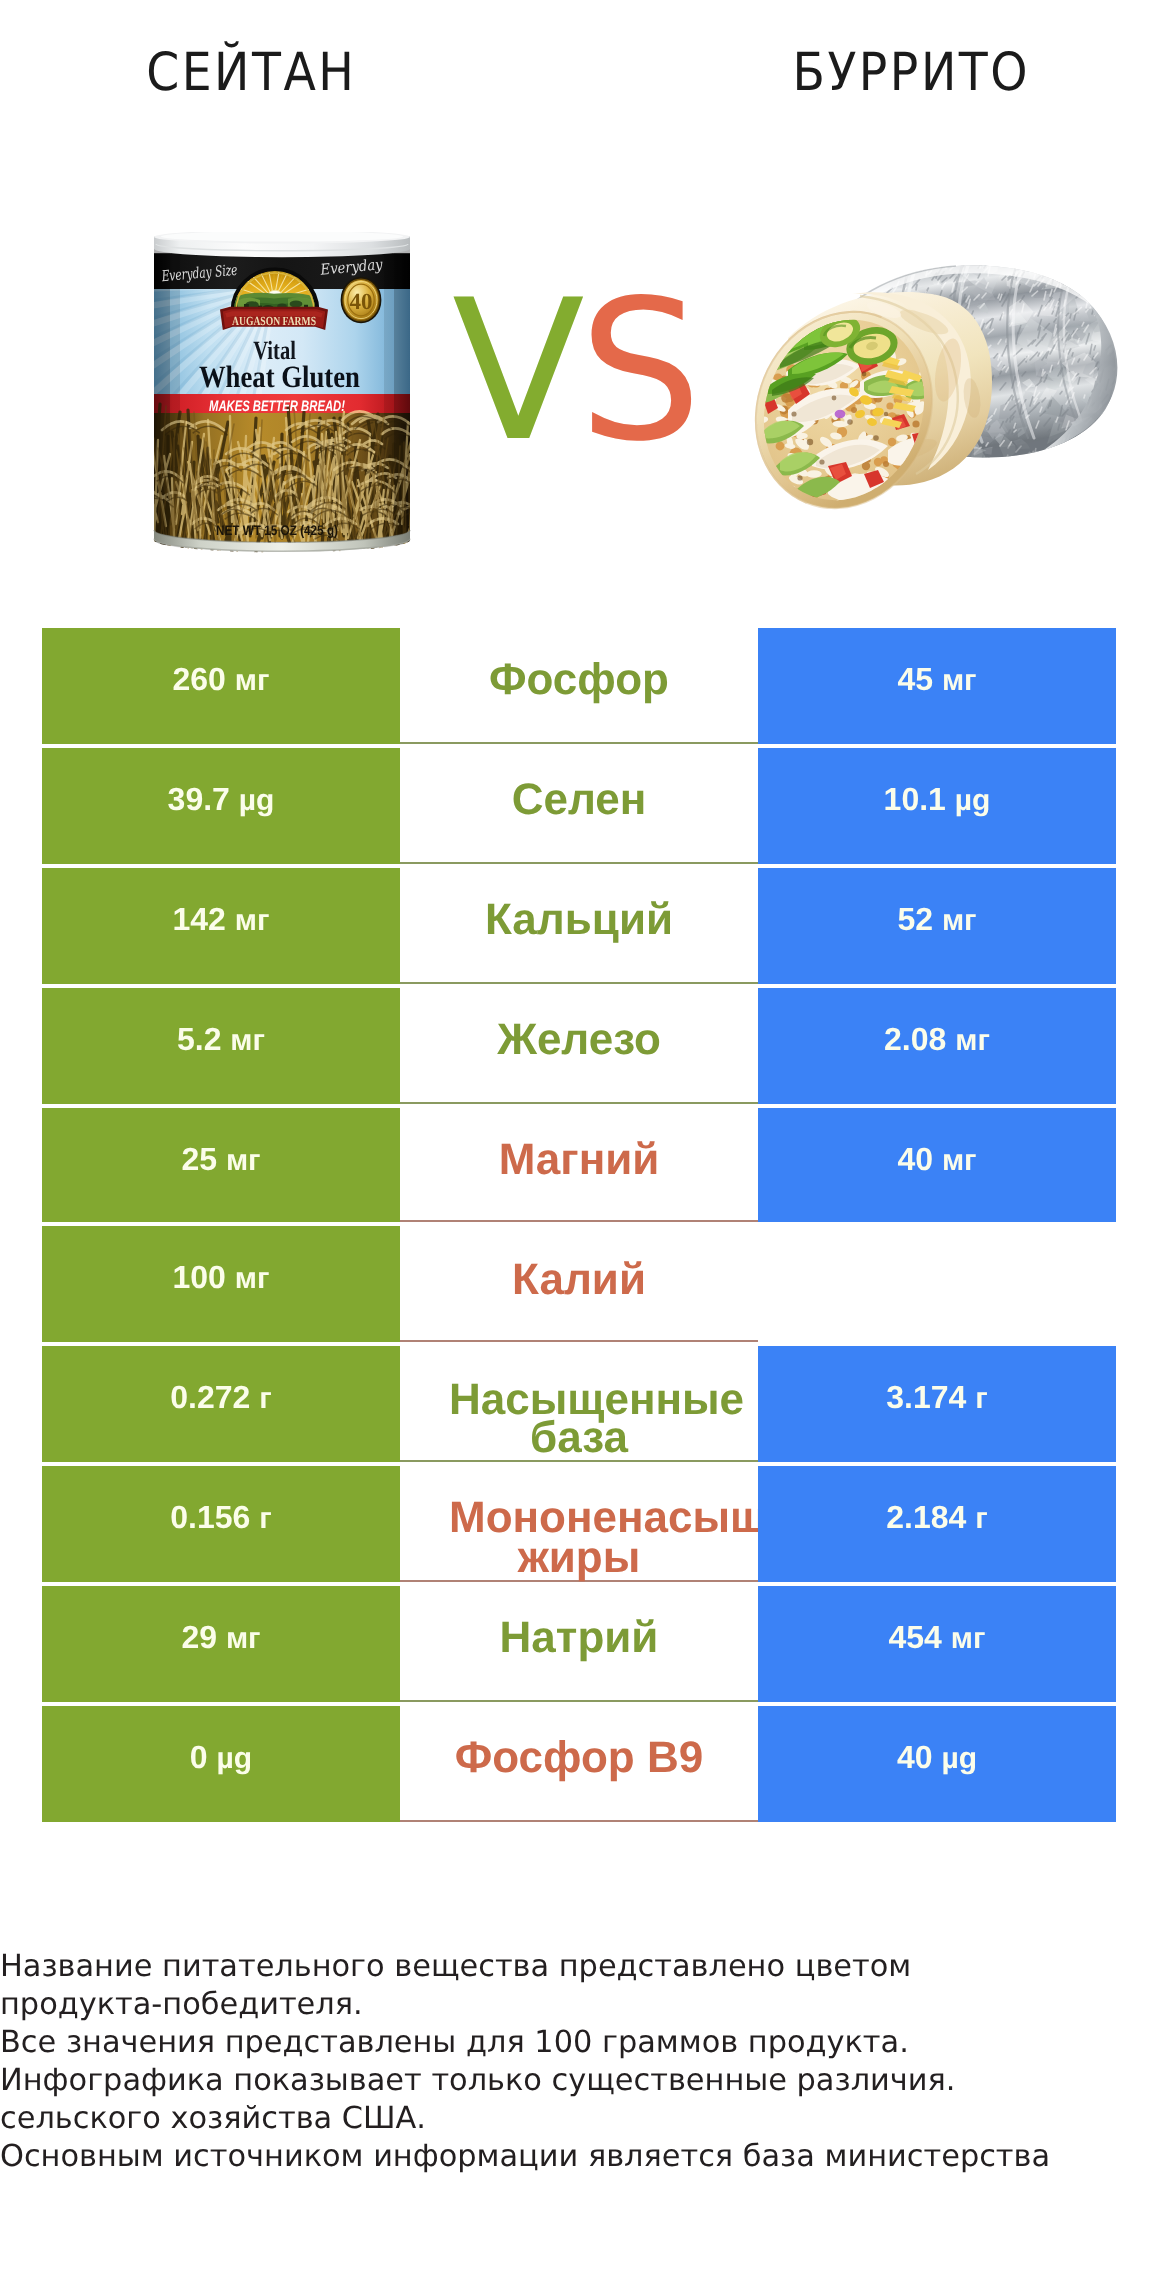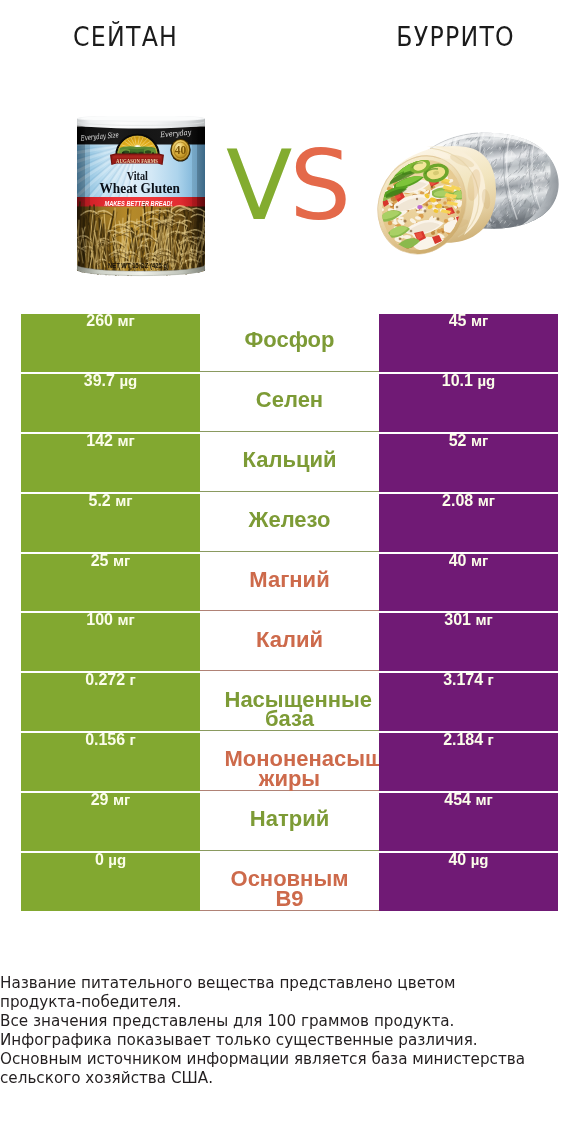--- a/index.html
+++ b/index.html
@@ -17,23 +17,23 @@
   .hero{position:absolute;top:0;left:0;width:580px;height:300px;}
   .vs{position:absolute;left:172px;top:136px;width:230px;height:100px;font-family:"DejaVu Sans",sans-serif;font-size:97px;line-height:100px;font-weight:400;text-align:center;letter-spacing:-3px;}
   .vs .v{color:#83ac2f;}
   .vs .s{color:#e4694a;}
   .can{position:absolute;left:76px;top:116px;}
   .burrito{position:absolute;left:370px;top:125px;}
 
   
   .tbl{position:absolute;left:21px;top:314px;width:537px;}
   .row{position:relative;height:59.9px;}
-  .cell{position:absolute;top:0;height:57.9px;display:flex;justify-content:center;box-sizing:border-box;}
+  .cell{position:absolute;top:0;height:57.9px;display:flex;align-items:center;justify-content:center;box-sizing:border-box;}
   .cl{left:0;width:179px;background:#82a830;z-index:2;}
-  .cr{left:358px;width:179px;background:#701a75;z-index:2;}
+  .cr{left:358px;width:179px;background:#3b82f6;z-index:2;}
   .cm{left:179px;width:179px;background:#ffffff;border:0;border-bottom:1px solid #8a9a60;overflow:visible;}
   .val{color:#fbfdea;font-family:"Liberation Sans",sans-serif;font-size:16px;font-weight:700;white-space:nowrap;position:relative;top:-2px;}
   .val .u{font-size:15px;font-weight:700;}
   .name{font-family:"Liberation Sans",sans-serif;font-size:22px;font-weight:700;text-align:center;line-height:19.3px;position:absolute;left:50%;transform:translateX(-50%);top:50%;margin-top:-12.2px;width:130px;white-space:normal;}
   .name.g{color:#7d9b36;}
   .name.o{color:#cd6a4b;}
 
   
   .note{position:absolute;left:0;top:973.5px;width:580px;text-align:left;font-family:"DejaVu Sans",sans-serif;font-size:15.2px;line-height:19px;color:#231f20;}
 </style>
@@ -863,23 +863,20 @@
           <span class="val">40 <span class="u">мг</span></span>
         </div>
       </div>
       <div class="row">
         <div class="cell cl">
           <span class="val">100 <span class="u">мг</span></span>
         </div>
         <div class="cell cm" style="border-bottom-color: rgb(176, 130, 118);">
           <span class="name o">Калий</span>
         </div>
-        <div class="cell cr">
-          <span class="val">301 <span class="u">мг</span></span>
-        </div>
       </div>
       <div class="row">
         <div class="cell cl">
           <span class="val">0.272 <span class="u">г</span></span>
         </div>
         <div class="cell cm" style="border-bottom-color: rgb(138, 154, 96);">
           <span class="name g">Насыщенные база</span>
         </div>
         <div class="cell cr">
           <span class="val">3.174 <span class="u">г</span></span>
@@ -905,30 +902,30 @@
         </div>
         <div class="cell cr">
           <span class="val">454 <span class="u">мг</span></span>
         </div>
       </div>
       <div class="row">
         <div class="cell cl">
           <span class="val">0 <span class="u">µg</span></span>
         </div>
         <div class="cell cm" style="border-bottom-color: rgb(176, 130, 118);">
-          <span class="name o">Основным B9</span>
+          <span class="name o">Фосфор B9</span>
         </div>
         <div class="cell cr">
           <span class="val">40 <span class="u">µg</span></span>
         </div>
       </div>
     </div>
 
   <div class="note">
       <div>Название питательного вещества представлено цветом</div>
       <div>продукта-победителя.</div>
       <div>Все значения представлены для 100 граммов продукта.</div>
       <div>Инфографика показывает только существенные различия.</div>
+      <div>сельского хозяйства США.</div>
       <div>Основным источником информации является база министерства</div>
-      <div>сельского хозяйства США.</div>
     </div>
 
 </div>
 
 </body></html>

